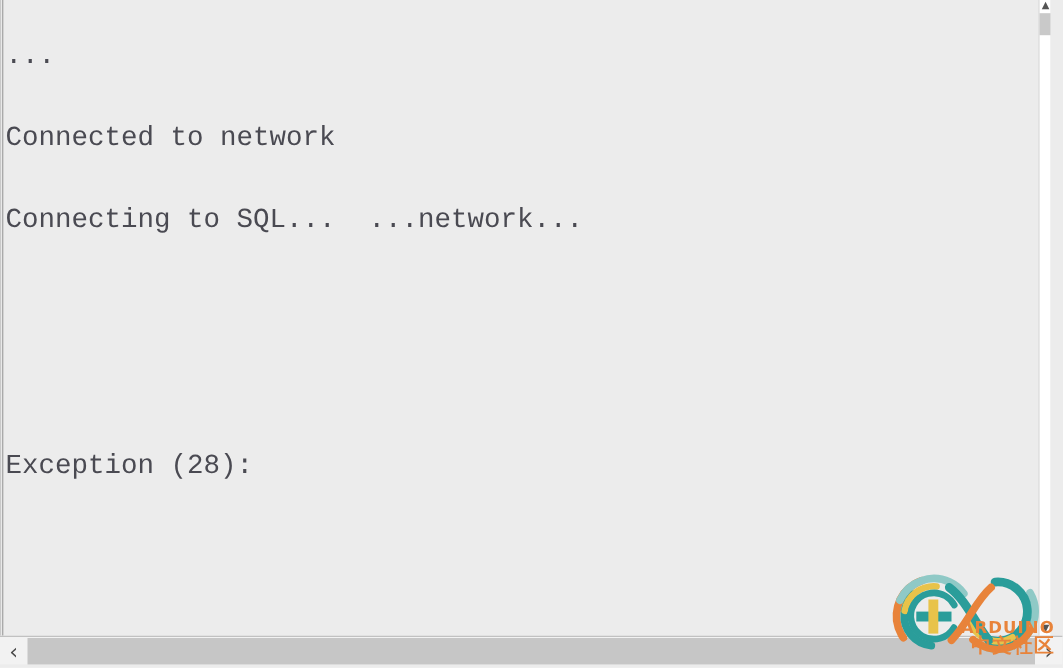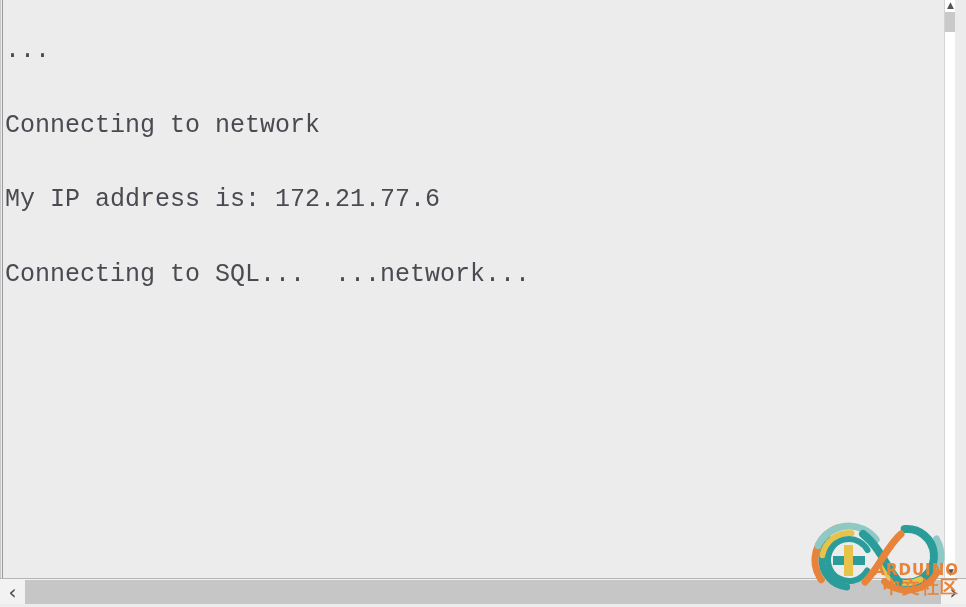--- a/index.html
+++ b/index.html
@@ -213,25 +213,25 @@
 <body>
 
 <div id="viewport">
 
   <div id="console">
     <div id="left-gutter-2"></div>
     <div id="left-gutter"></div>
 
     <div id="lines">
       <div class="line">...</div>
-      <div class="line">Connecting to network</div>
-      <div class="line">My IP address is: 172.21.77.6</div>
+      <div class="line">Connected to network</div>
       <div class="line">Connecting to SQL...  ...network...</div>
       <div class="line blank"></div>
       <div class="line blank"></div>
+      <div class="line">Exception (28):</div>
       
       
       
       
       
       
       
       
     </div>
 

